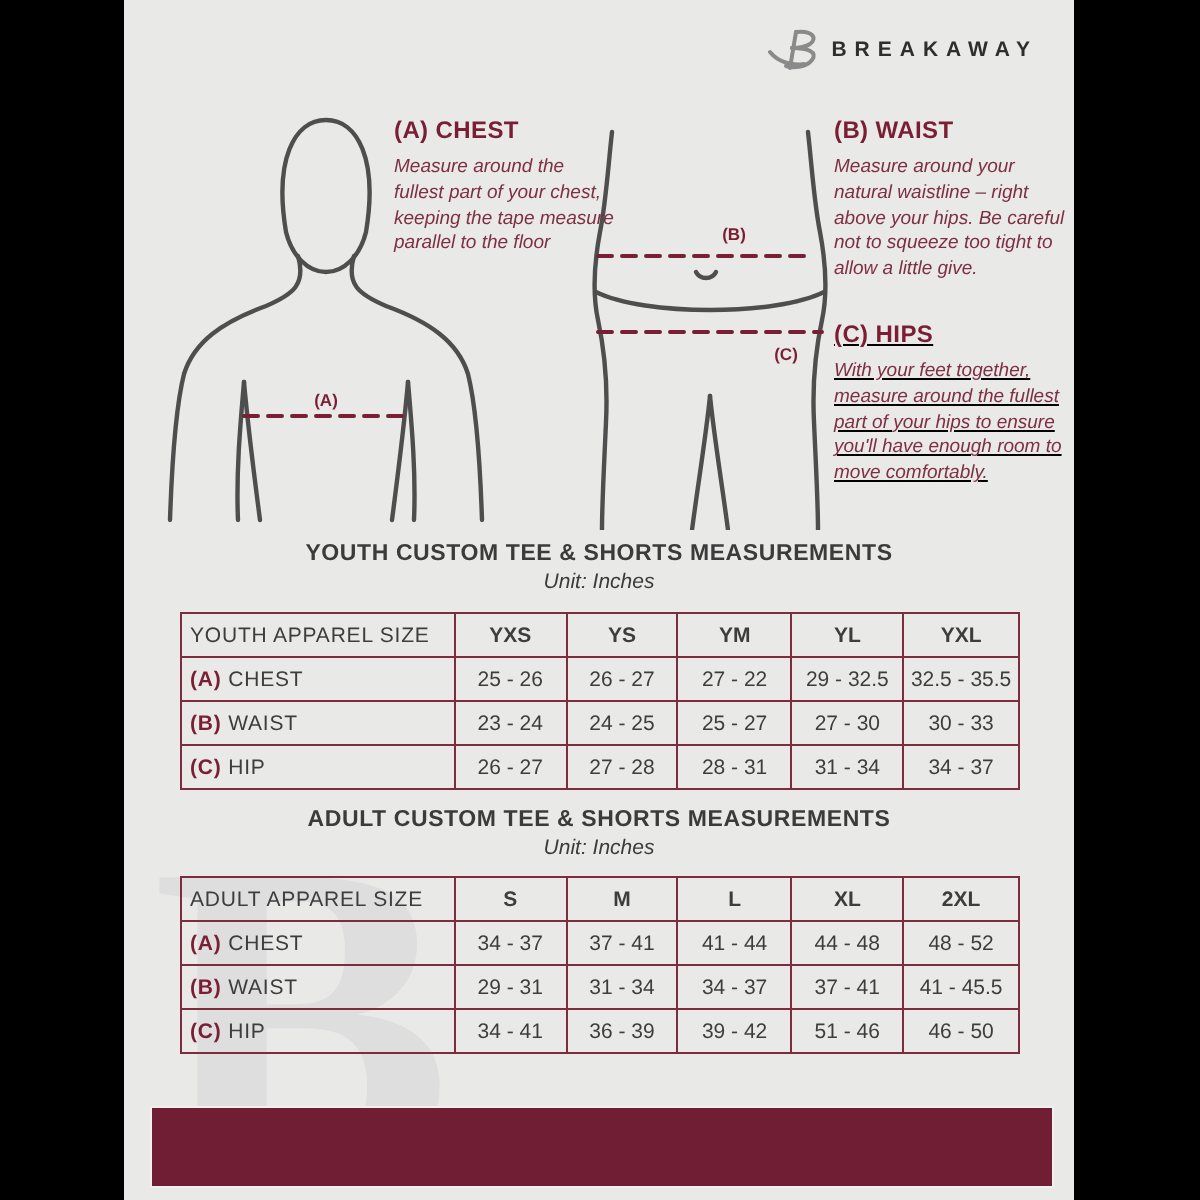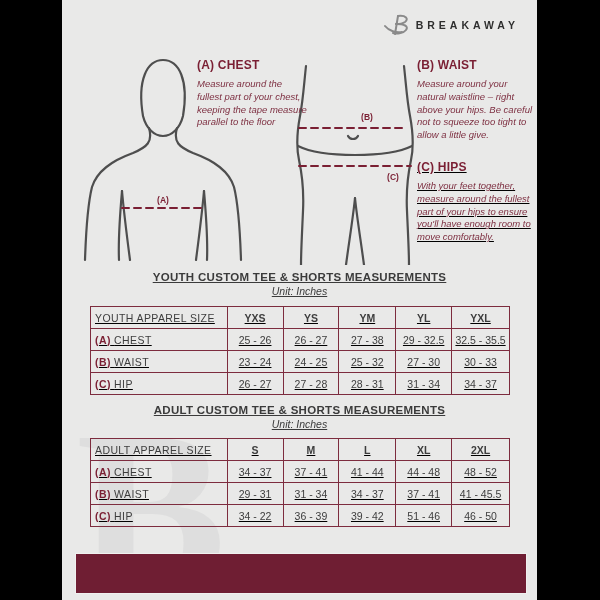--- a/index.html
+++ b/index.html
@@ -39,21 +39,21 @@
   table.size .rowlab{text-align:left;padding-left:4px;letter-spacing:.4px;}
   table.size .pfx{color:#7a1f33;font-weight:bold;}
   .t-youth{top:306px;} .t-adult{top:421px;margin-top:17px;}
   .ty-title{top:271px;} .ty-unit{top:285px;}
   .ta-title{top:404px;} .ta-unit{top:418px;}
 
   
   .watermark{position:absolute;left:14px;top:398px;font-size:225px;font-weight:bold;
              color:#dedede;line-height:1;z-index:0;pointer-events:none;
              font-family:"Liberation Serif",serif;}
-  .sec-title,.sec-unit,table.size{z-index:1;text-decoration:underline;}
+  .sec-title,.sec-unit,table.size{z-index:1;}
   .footer-bar{position:absolute;left:13px;top:553px;width:450px;height:39px;background:#6f1e33;
               border:1px solid #f0f0ef;}
 </style>
 </head>
 <body>
 
 <div class="canvas">
   <div class="page">
 
     <div class="watermark">B</div>
@@ -125,29 +125,29 @@
         <th>YXS</th>
         <th>YS</th>
         <th>YM</th>
         <th>YL</th>
         <th>YXL</th>
       </tr>
       <tr>
         <td class="rowlab"><span class="pfx">(A)</span> <span>CHEST</span></td>
         <td>25 - 26</td>
         <td>26 - 27</td>
-        <td>27 - 38</td>
+        <td>27 - 22</td>
         <td>29 - 32.5</td>
         <td>32.5 - 35.5</td>
       </tr>
       <tr>
         <td class="rowlab"><span class="pfx">(B)</span> <span>WAIST</span></td>
         <td>23 - 24</td>
         <td>24 - 25</td>
-        <td>25 - 32</td>
+        <td>25 - 27</td>
         <td>27 - 30</td>
         <td>30 - 33</td>
       </tr>
       <tr>
         <td class="rowlab"><span class="pfx">(C)</span> <span>HIP</span></td>
         <td>26 - 27</td>
         <td>27 - 28</td>
         <td>28 - 31</td>
         <td>31 - 34</td>
         <td>34 - 37</td>
@@ -186,21 +186,21 @@
       <tr>
         <td class="rowlab"><span class="pfx">(B)</span> <span>WAIST</span></td>
         <td>29 - 31</td>
         <td>31 - 34</td>
         <td>34 - 37</td>
         <td>37 - 41</td>
         <td>41 - 45.5</td>
       </tr>
       <tr>
         <td class="rowlab"><span class="pfx">(C)</span> <span>HIP</span></td>
-        <td>34 - 22</td>
+        <td>34 - 41</td>
         <td>36 - 39</td>
         <td>39 - 42</td>
         <td>51 - 46</td>
         <td>46 - 50</td>
       </tr>
     </tbody>
       </table>
 
     <div class="footer-bar"></div>
 

